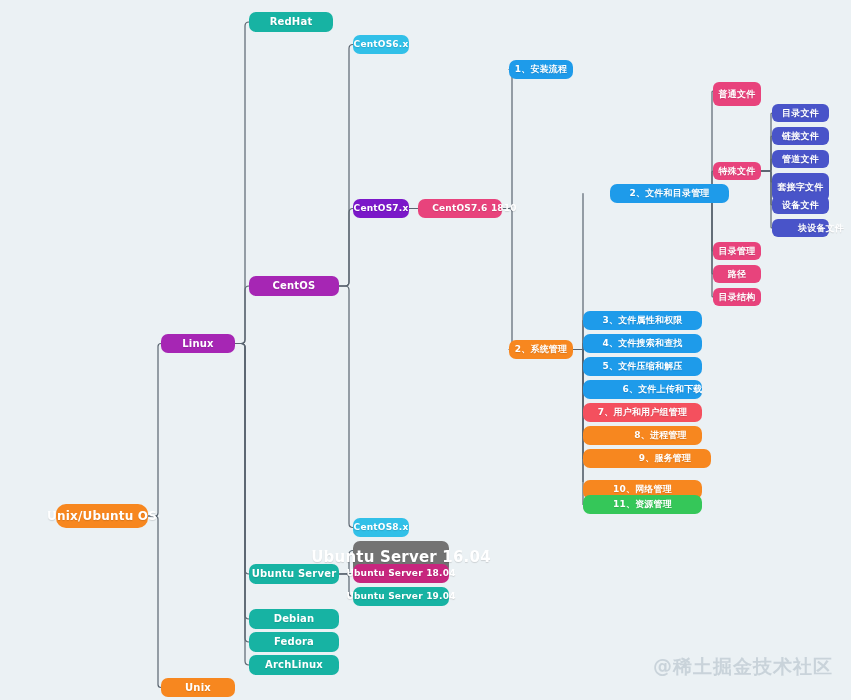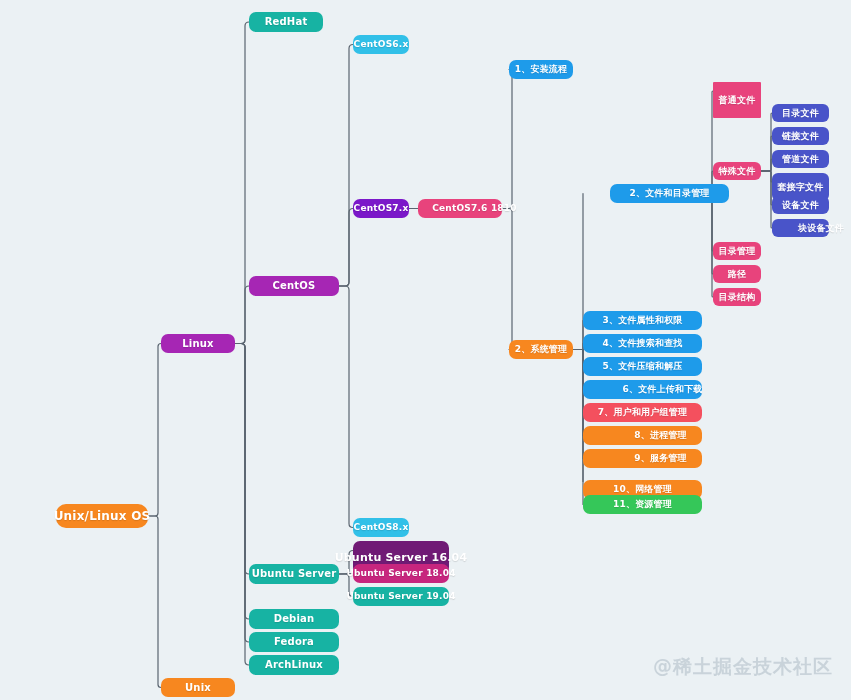--- a/index.html
+++ b/index.html
@@ -76,49 +76,49 @@
       <path d="M702,193.5 L711,193.5 Q712,193.5 712,194.5 L712,273 Q712,274 713,274 L713,274" fill="none" stroke="#5a6570" stroke-width="1.2" stroke-linecap="round"></path>
       <path d="M702,193.5 L711,193.5 Q712,193.5 712,194.5 L712,296 Q712,297 713,297 L713,297" fill="none" stroke="#5a6570" stroke-width="1.2" stroke-linecap="round"></path>
       <path d="M761,171 L770,171 Q771,171 771,170 L771,114 Q771,113 772,113 L772,113" fill="none" stroke="#5a6570" stroke-width="1.2" stroke-linecap="round"></path>
       <path d="M761,171 L770,171 Q771,171 771,170 L771,137 Q771,136 772,136 L772,136" fill="none" stroke="#5a6570" stroke-width="1.2" stroke-linecap="round"></path>
       <path d="M761,171 L770,171 Q771,171 771,170 L771,160 Q771,159 772,159 L772,159" fill="none" stroke="#5a6570" stroke-width="1.2" stroke-linecap="round"></path>
       <path d="M761,171 L770,171 Q771,171 771,172 L771,181 Q771,182 772,182 L772,182" fill="none" stroke="#5a6570" stroke-width="1.2" stroke-linecap="round"></path>
       <path d="M761,171 L770,171 Q771,171 771,172 L771,204 Q771,205 772,205 L772,205" fill="none" stroke="#5a6570" stroke-width="1.2" stroke-linecap="round"></path>
       <path d="M761,171 L770,171 Q771,171 771,172 L771,227 Q771,228 772,228 L772,228" fill="none" stroke="#5a6570" stroke-width="1.2" stroke-linecap="round"></path>
     </svg>
   <div id="node-layer">
-      <div class="node cn" style="left: 56px; top: 504px; width: 92px; height: 24px; font-size: 12px; background: rgb(247, 135, 31); border-radius: 10px;">Unix/Linux OS</div>
+      <div class="node cn" style="left: 56px; top: 504px; width: 92px; height: 24px; font-size: 12px; background: rgb(247, 135, 31); border-radius: 10px;">Unix/Ubuntu OS</div>
       <div class="node cn" style="left: 161px; top: 334px; width: 74px; height: 19px; font-size: 10px; background: rgb(166, 38, 180); border-radius: 7px;">Linux</div>
       <div class="node cn" style="left: 161px; top: 678px; width: 74px; height: 19px; font-size: 10px; background: rgb(247, 135, 31); border-radius: 7px;">Unix</div>
-      <div class="node cn" style="left: 249px; top: 12px; width: 74px; height: 20px; font-size: 10px; background: rgb(23, 179, 163); border-radius: 7px;">RedHat</div>
+      <div class="node cn" style="left: 249px; top: 12px; width: 84px; height: 20px; font-size: 10px; background: rgb(23, 179, 163); border-radius: 7px;">RedHat</div>
       <div class="node cn" style="left: 249px; top: 276px; width: 90px; height: 20px; font-size: 10px; background: rgb(166, 38, 180); border-radius: 7px;">CentOS</div>
       <div class="node cn" style="left: 249px; top: 564px; width: 90px; height: 20px; font-size: 10px; background: rgb(23, 179, 163); border-radius: 7px;">Ubuntu Server</div>
       <div class="node cn" style="left: 249px; top: 609px; width: 90px; height: 20px; font-size: 10px; background: rgb(23, 179, 163); border-radius: 7px;">Debian</div>
       <div class="node cn" style="left: 249px; top: 632px; width: 90px; height: 20px; font-size: 10px; background: rgb(23, 179, 163); border-radius: 7px;">Fedora</div>
       <div class="node cn" style="left: 249px; top: 655px; width: 90px; height: 20px; font-size: 10px; background: rgb(23, 179, 163); border-radius: 7px;">ArchLinux</div>
       <div class="node cn" style="left: 353px; top: 35px; width: 56px; height: 19px; font-size: 9px; background: rgb(49, 192, 232); border-radius: 7px;">CentOS6.x</div>
       <div class="node cn" style="left: 353px; top: 199px; width: 56px; height: 19px; font-size: 9px; background: rgb(123, 24, 201); border-radius: 7px;">CentOS7.x</div>
       <div class="node cn" style="left: 353px; top: 518px; width: 56px; height: 19px; font-size: 9px; background: rgb(49, 192, 232); border-radius: 7px;">CentOS8.x</div>
       <div class="node cn" style="left: 418px; top: 199px; width: 84px; height: 19px; font-size: 9px; background: rgb(232, 67, 124); border-radius: 7px; padding-left: 29px;">CentOS7.6 1810</div>
-      <div class="node cn" style="left: 353px; top: 541px; width: 96px; height: 33px; font-size: 11px; background: #701a75; border-radius: 7px;">Ubuntu Server 16.04</div>
+      <div class="node cn" style="left: 353px; top: 541px; width: 96px; height: 33px; font-size: 15px; background: #737373; border-radius: 7px;">Ubuntu Server 16.04</div>
       <div class="node cn" style="left: 353px; top: 564px; width: 96px; height: 19px; font-size: 9px; background: rgb(199, 38, 126); border-radius: 7px;">Ubuntu Server 18.04</div>
       <div class="node cn" style="left: 353px; top: 587px; width: 96px; height: 19px; font-size: 9px; background: rgb(23, 179, 163); border-radius: 7px;">Ubuntu Server 19.04</div>
       <div class="node cn" style="left: 509px; top: 60px; width: 64px; height: 19px; font-size: 9px; background: rgb(30, 155, 234); border-radius: 7px;">1、安装流程</div>
       <div class="node cn" style="left: 509px; top: 340px; width: 64px; height: 19px; font-size: 9px; background: rgb(247, 135, 31); border-radius: 7px;">2、系统管理</div>
       <div class="node cn" style="left: 583px; top: 184px; width: 119px; height: 19px; font-size: 9px; background: rgb(30, 155, 234); border-radius: 7px; margin-left: 27px;">2、文件和目录管理</div>
       <div class="node cn" style="left: 583px; top: 311px; width: 119px; height: 19px; font-size: 9px; background: rgb(30, 155, 234); border-radius: 7px;">3、文件属性和权限</div>
       <div class="node cn" style="left: 583px; top: 334px; width: 119px; height: 19px; font-size: 9px; background: rgb(30, 155, 234); border-radius: 7px;">4、文件搜索和查找</div>
       <div class="node cn" style="left: 583px; top: 357px; width: 119px; height: 19px; font-size: 9px; background: rgb(30, 155, 234); border-radius: 7px;">5、文件压缩和解压</div>
       <div class="node cn" style="left: 583px; top: 380px; width: 119px; height: 19px; font-size: 9px; background: rgb(30, 155, 234); border-radius: 7px; padding-left: 40px;">6、文件上传和下载</div>
       <div class="node cn" style="left: 583px; top: 403px; width: 119px; height: 19px; font-size: 9px; background: rgb(244, 80, 94); border-radius: 7px;">7、用户和用户组管理</div>
       <div class="node cn" style="left: 583px; top: 426px; width: 119px; height: 19px; font-size: 9px; background: rgb(247, 135, 31); border-radius: 7px; padding-left: 36px;">8、进程管理</div>
-      <div class="node cn" style="left: 583px; top: 449px; width: 119px; height: 19px; font-size: 9px; background: rgb(247, 135, 31); border-radius: 7px; padding-left: 36px;">9、服务管理</div>
+      <div class="node cn" style="left: 583px; top: 449px; width: 128px; height: 19px; font-size: 9px; background: rgb(247, 135, 31); border-radius: 7px; padding-left: 36px;">9、服务管理</div>
       <div class="node cn" style="left: 583px; top: 472px; width: 119px; height: 19px; font-size: 9px; background: rgb(247, 135, 31); border-radius: 7px; margin-top: 8px;">10、网络管理</div>
       <div class="node cn" style="left: 583px; top: 495px; width: 119px; height: 19px; font-size: 9px; background: rgb(53, 199, 89); border-radius: 7px;">11、资源管理</div>
-      <div class="node cn" style="left: 713px; top: 82px; width: 48px; height: 36px; font-size: 9px; background: rgb(232, 67, 124); border-radius: 1px;">普通文件</div>
+      <div class="node cn" style="left: 713px; top: 82px; width: 48px; height: 24px; font-size: 9px; background: rgb(232, 67, 124); border-radius: 6px;">普通文件</div>
       <div class="node cn" style="left: 713px; top: 162px; width: 48px; height: 18px; font-size: 9px; background: rgb(232, 67, 124); border-radius: 6px;">特殊文件</div>
       <div class="node cn" style="left: 713px; top: 242px; width: 48px; height: 18px; font-size: 9px; background: rgb(232, 67, 124); border-radius: 6px;">目录管理</div>
       <div class="node cn" style="left: 713px; top: 265px; width: 48px; height: 18px; font-size: 9px; background: rgb(232, 67, 124); border-radius: 6px;">路径</div>
       <div class="node cn" style="left: 713px; top: 288px; width: 48px; height: 18px; font-size: 9px; background: rgb(232, 67, 124); border-radius: 6px;">目录结构</div>
       <div class="node cn" style="left: 772px; top: 104px; width: 57px; height: 18px; font-size: 9px; background: rgb(73, 84, 201); border-radius: 6px;">目录文件</div>
       <div class="node cn" style="left: 772px; top: 127px; width: 57px; height: 18px; font-size: 9px; background: rgb(73, 84, 201); border-radius: 6px;">链接文件</div>
       <div class="node cn" style="left: 772px; top: 150px; width: 57px; height: 18px; font-size: 9px; background: rgb(73, 84, 201); border-radius: 6px;">管道文件</div>
       <div class="node cn" style="left: 772px; top: 173px; width: 57px; height: 28px; font-size: 9px; background: rgb(73, 84, 201); border-radius: 6px;">套接字文件</div>
       <div class="node cn" style="left: 772px; top: 196px; width: 57px; height: 18px; font-size: 9px; background: rgb(73, 84, 201); border-radius: 6px;">设备文件</div>
       <div class="node cn" style="left: 772px; top: 219px; width: 57px; height: 18px; font-size: 9px; background: rgb(73, 84, 201); border-radius: 6px; padding-left: 41px;">块设备文件</div>

